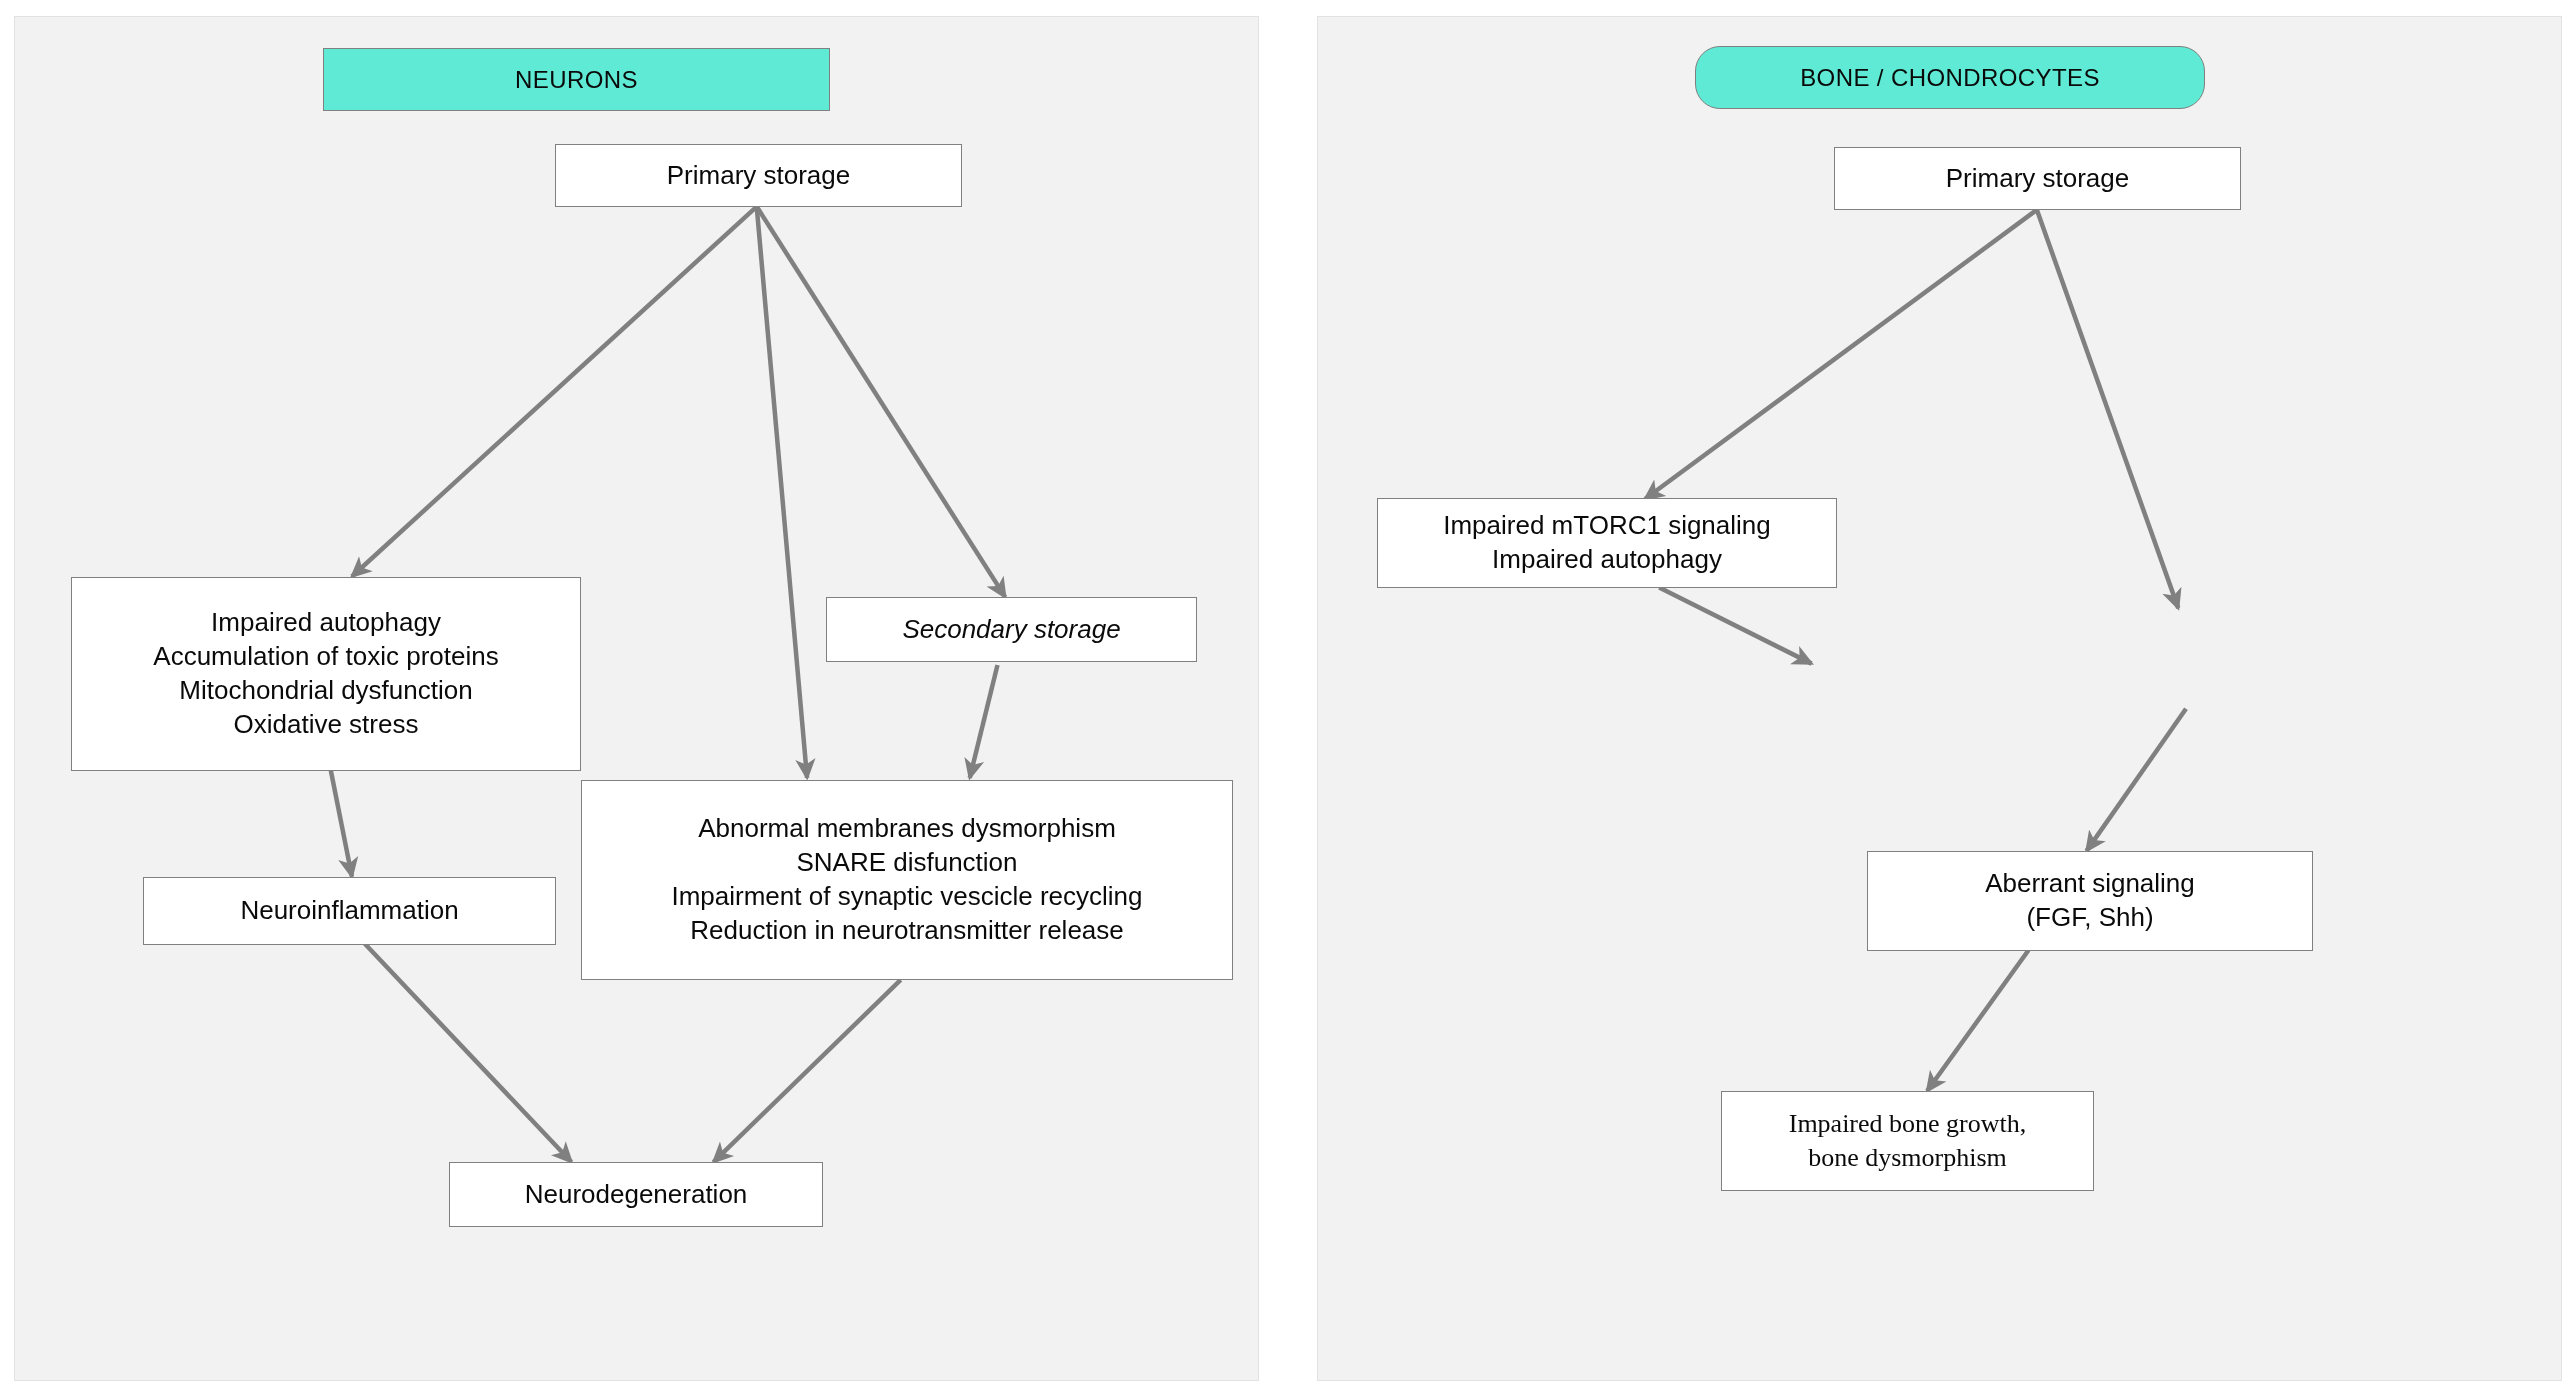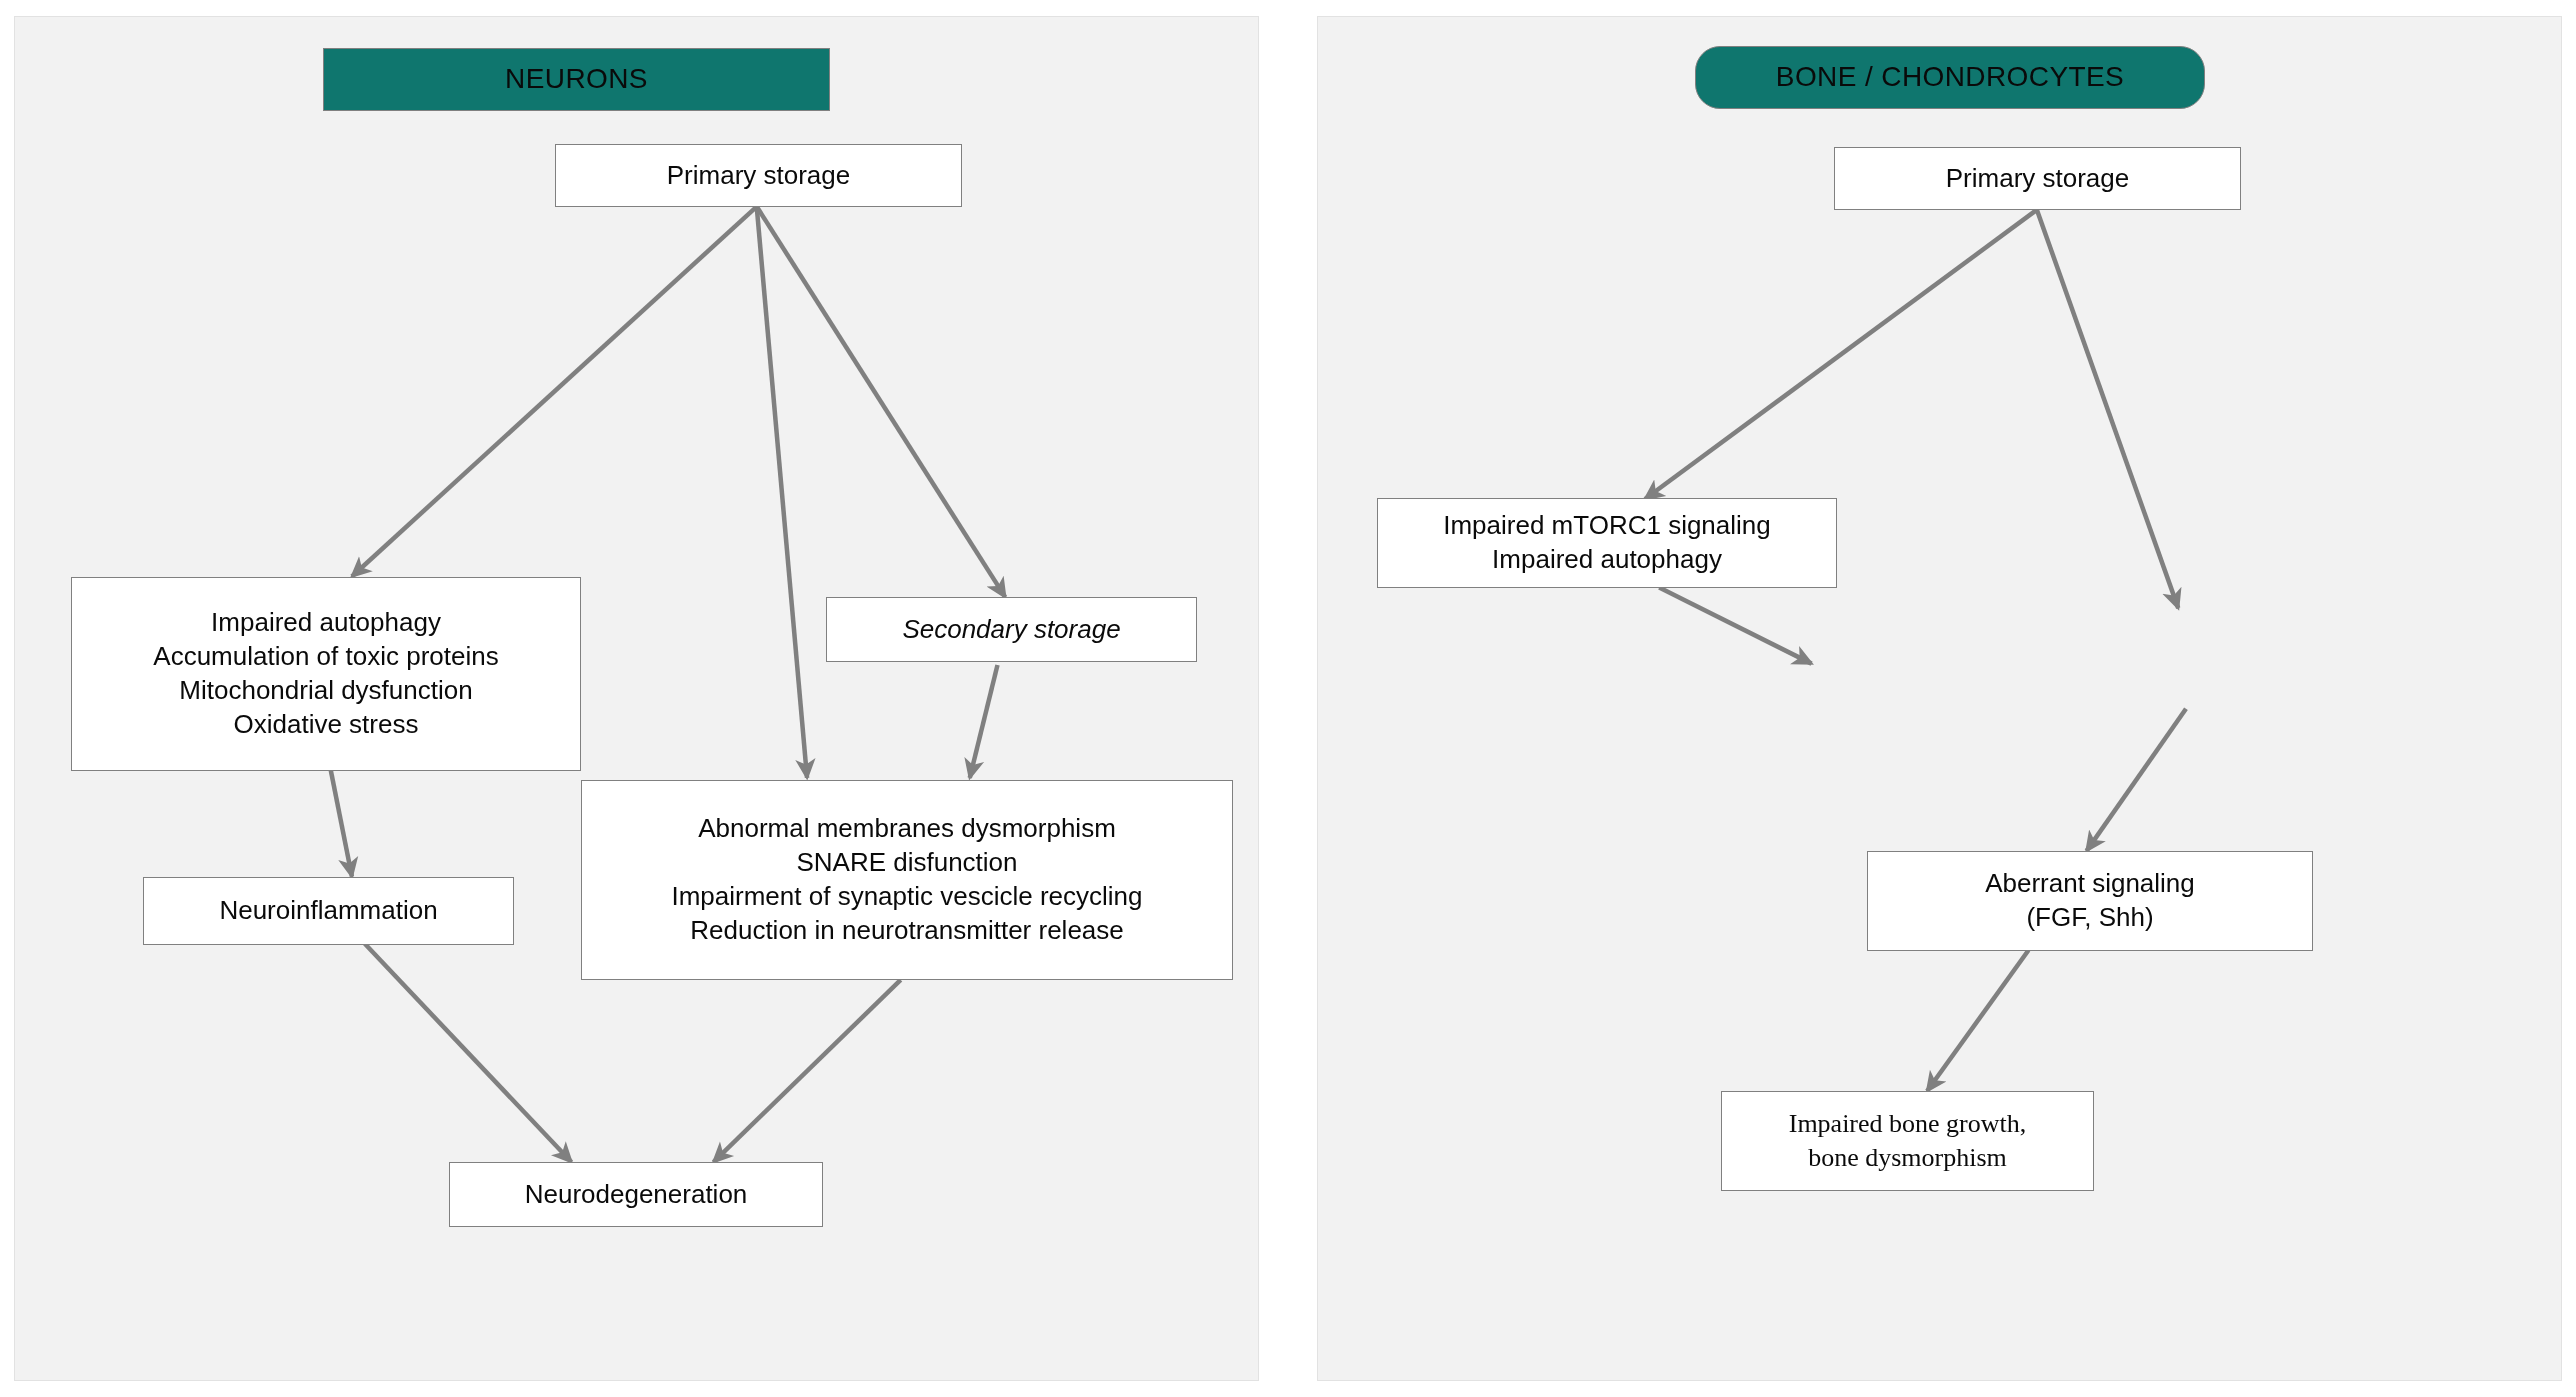--- a/index.html
+++ b/index.html
@@ -48,22 +48,22 @@
     justify-content: center;
     text-align: center;
     color: #0a0a0a;
     line-height: 1.30;
     font-size: 26px;
     padding: 2.6px 6.5px;
     white-space: pre-line;
     z-index: 3;
   }
   .node.header {
-    background: #0f766e;
-    font-size: 28px;
+    background: #5eead4;
+    font-size: 24px;
     letter-spacing: 0.4px;
   }
   svg.edges {
     position: absolute;
     left: 0; top: 0;
     width: 2576px;
     height: 1397px;
     z-index: 2;
     pointer-events: none;
   }
@@ -123,21 +123,21 @@
 Mitochondrial dysfunction
 Oxidative stress</div>
 
   <div class="node" style="left:826px; top:597px; width:371px; height:65px;font-style:italic;">Secondary storage</div>
 
   <div class="node" style="left:581px; top:780px; width:652px; height:200px;">Abnormal membranes dysmorphism
 SNARE disfunction
 Impairment of synaptic vescicle recycling
 Reduction in neurotransmitter release</div>
 
-  <div class="node" style="left:143px; top:877px; width:371px; height:68px;">Neuroinflammation</div>
+  <div class="node" style="left:143px; top:877px; width:413px; height:68px;">Neuroinflammation</div>
 
   <div class="node" style="left:449px; top:1162px; width:374px; height:65px;">Neurodegeneration</div>
 
   <div class="node header" style="left:1695px; top:46px; width:510px; height:63px;border-radius:25px;">BONE / CHONDROCYTES</div>
 
   <div class="node" style="left:1834px; top:147px; width:407px; height:63px;">Primary storage</div>
 
   <div class="node" style="left:1377px; top:498px; width:460px; height:90px;">Impaired mTORC1 signaling
 Impaired autophagy</div>
 

